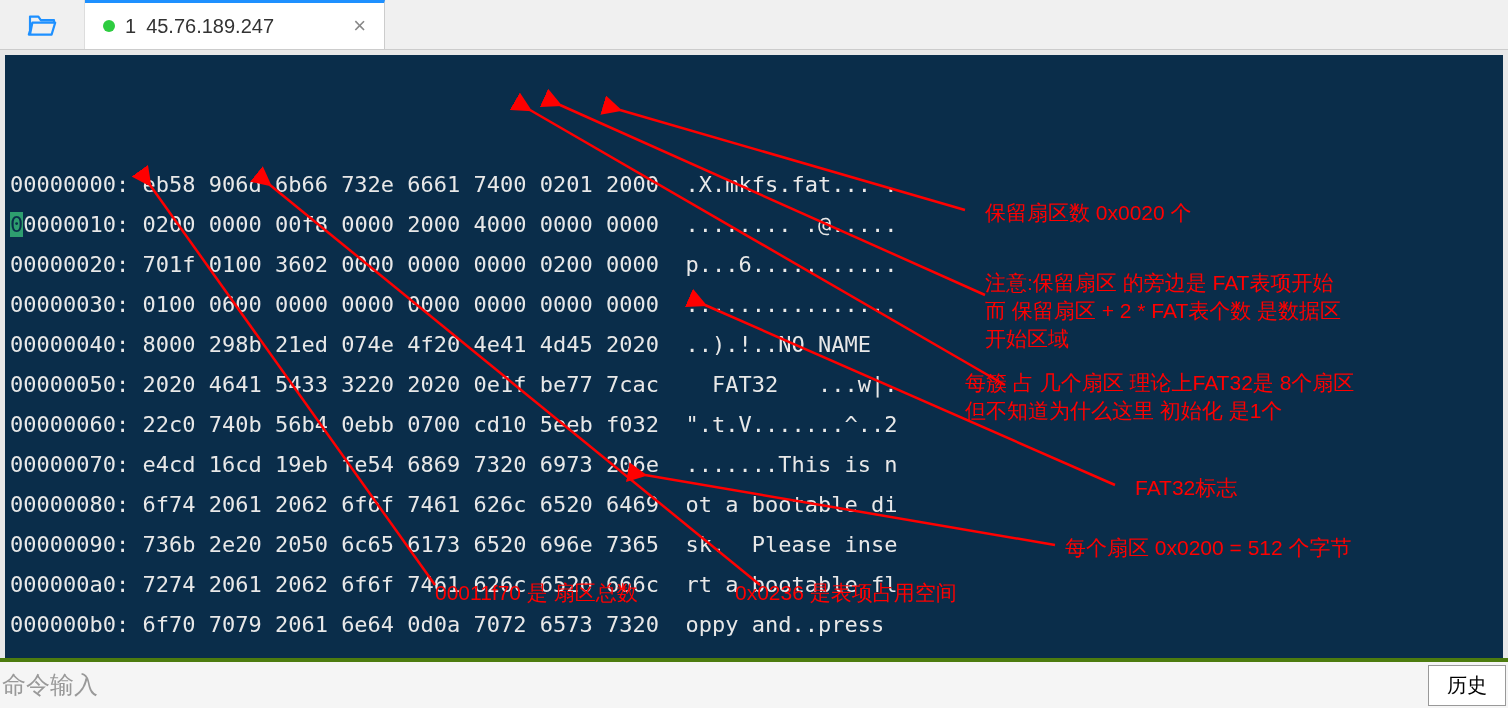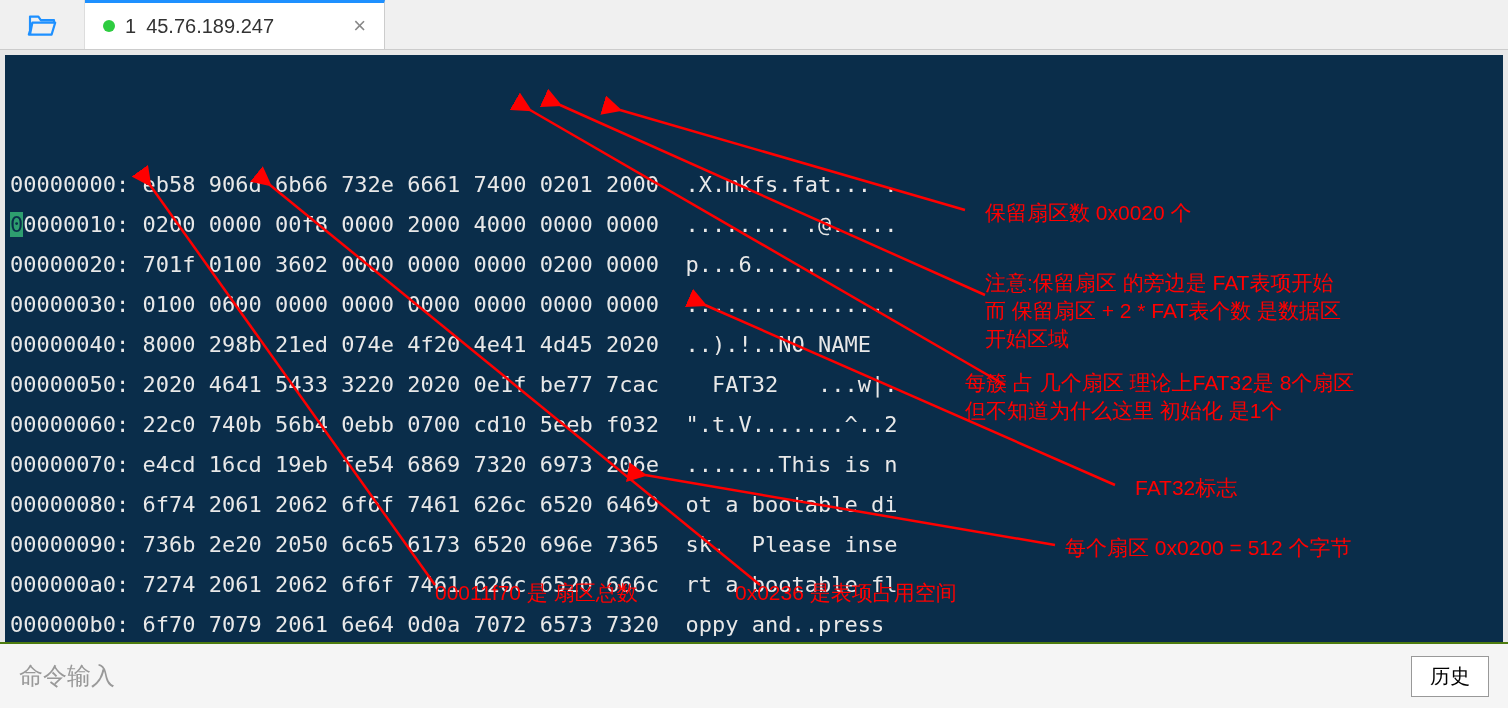--- a/index.html
+++ b/index.html
@@ -84,26 +84,26 @@
   .ann-text {
     font-family: -apple-system, "PingFang SC", "Microsoft YaHei", sans-serif;
     font-size: 21px;
     fill: #ff0000;
   }
   .bottom-bar {
     position: absolute;
     bottom: 0;
     left: 0;
     right: 0;
-    height: 66px;
+    height: 50px;
     background: #f5f5f5;
-    border-top: 2px solid #4d7c0f;
+    border-top: 4px solid #4d7c0f;
     display: flex;
     align-items: center;
-    padding: 0 19px;
+    padding: 0 2px;
   }
   .cmd-input {
     flex: 1;
     font-size: 24px;
     color: #999;
     font-family: -apple-system, "PingFang SC", sans-serif;
   }
   .watermark {
     position: absolute;
     right: 110px;

